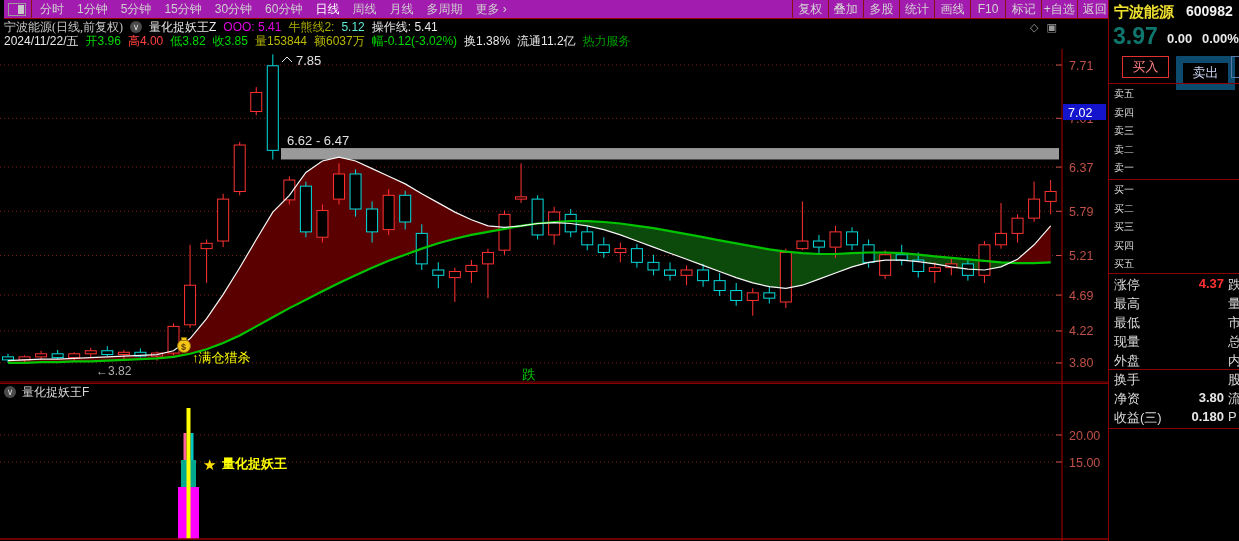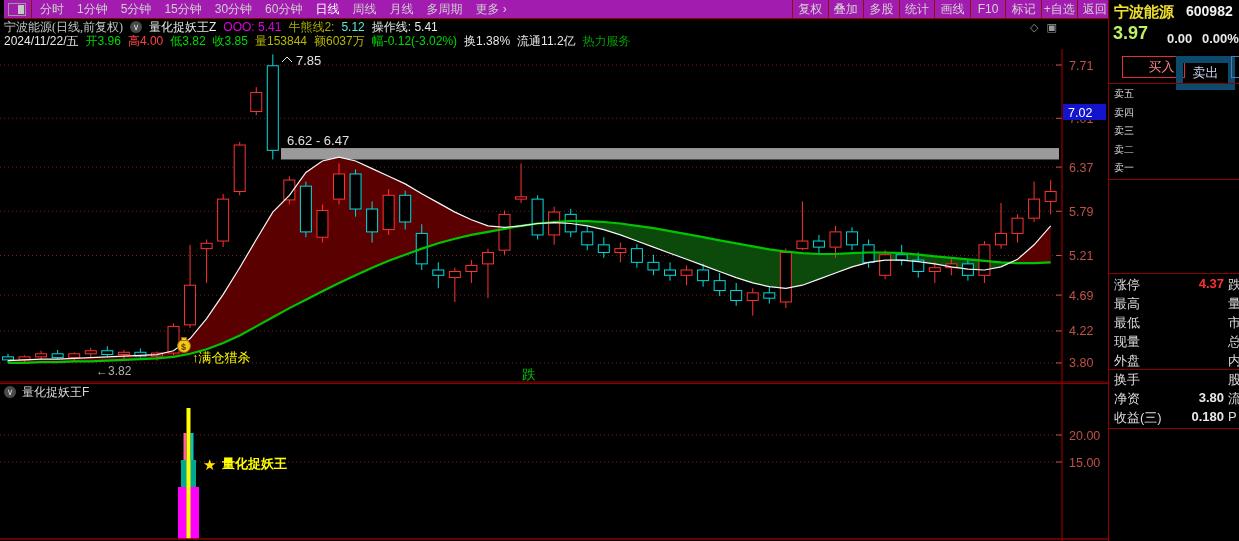--- a/index.html
+++ b/index.html
@@ -29,25 +29,25 @@
   #main-chart{position:absolute;left:0;top:49px;}
   #sub-header{position:absolute;left:4px;top:385px;height:14px;display:flex;gap:6px;align-items:center;
               font-size:12px;color:#d8d8d8;}
   #sub-chart{position:absolute;left:0;top:383px;}
   svg text{font-family:"Liberation Sans","DejaVu Sans",sans-serif;}
   
   #panel{position:absolute;left:1108px;top:0;width:131px;height:541px;background:#000;
          border-left:1px solid #8b0000;}
   #p-name{position:absolute;left:5px;top:3px;font-size:15px;font-weight:bold;color:#f0e030;}
   #p-code{position:absolute;left:77px;top:3px;font-size:14px;font-weight:bold;color:#f0f0f0;}
-  #p-price{position:absolute;left:4px;top:23px;font-size:18px;font-weight:bold;color:#bef264;}
+  #p-price{position:absolute;left:4px;top:23px;font-size:23px;font-weight:bold;color:#0f766e;}
   #p-chg{position:absolute;left:58px;top:31px;font-size:13px;font-weight:bold;color:#e8e8e8;}
   #p-chgp{position:absolute;left:93px;top:31px;font-size:13px;font-weight:bold;color:#e8e8e8;}
   .buybtn{position:absolute;left:13px;top:56px;width:45px;height:20px;border:1px solid #e03030;
-          color:#ff8080;font-size:13px;text-align:center;line-height:20px;padding-left:16px;}
+          color:#ff8080;font-size:13px;text-align:center;line-height:20px;}
   .sellbtn{position:absolute;left:67px;top:56px;width:45px;height:20px;border:7px solid #0c4a6e;
            color:#ccd4f0;font-size:13px;text-align:center;line-height:20px;}
   .stubbtn{position:absolute;left:122px;top:56px;width:12px;height:20px;border:1px solid #5878a8;}
   .pdiv{position:absolute;left:0;width:131px;height:1px;background:#8b0000;}
   .lvlgrp{position:absolute;left:0;width:131px;}
   .lvl{height:18.5px;padding-left:5px;font-size:10px;color:#dcdcdc;display:flex;align-items:center;}
   #p-inforows{position:absolute;left:0;top:274px;width:131px;}
   .irow{position:relative;height:19px;font-size:13px;color:#dcdcdc;}
   .irow .lab{position:absolute;left:5px;top:2px;}
   .irow .val{position:absolute;right:16px;top:2px;font-weight:bold;color:#e8e8e8;margin-left:33px;}
@@ -389,20 +389,27 @@
     <div class="stubbtn"></div>
     <div class="pdiv" style="top:83px"></div>
     <div class="lvlgrp" id="p-sells" style="top:85px">
         <div class="lvl">卖五</div>
         <div class="lvl">卖四</div>
         <div class="lvl">卖三</div>
         <div class="lvl">卖二</div>
         <div class="lvl">卖一</div>
       </div>
     <div class="pdiv" style="top:179px"></div>
+    <div class="lvlgrp" id="p-buys" style="top:181px">
+        <div class="lvl">买一</div>
+        <div class="lvl">买二</div>
+        <div class="lvl">买三</div>
+        <div class="lvl">买四</div>
+        <div class="lvl">买五</div>
+      </div>
     <div class="pdiv" style="top:273px"></div>
     <div id="p-inforows">
         <div class="irow">
           <span class="lab">涨停</span>
           <span class="val red">4.37</span>
           <span class="c2">跌</span>
         </div>
         <div class="irow">
           <span class="lab">最高</span>
           <span class="val"></span>

